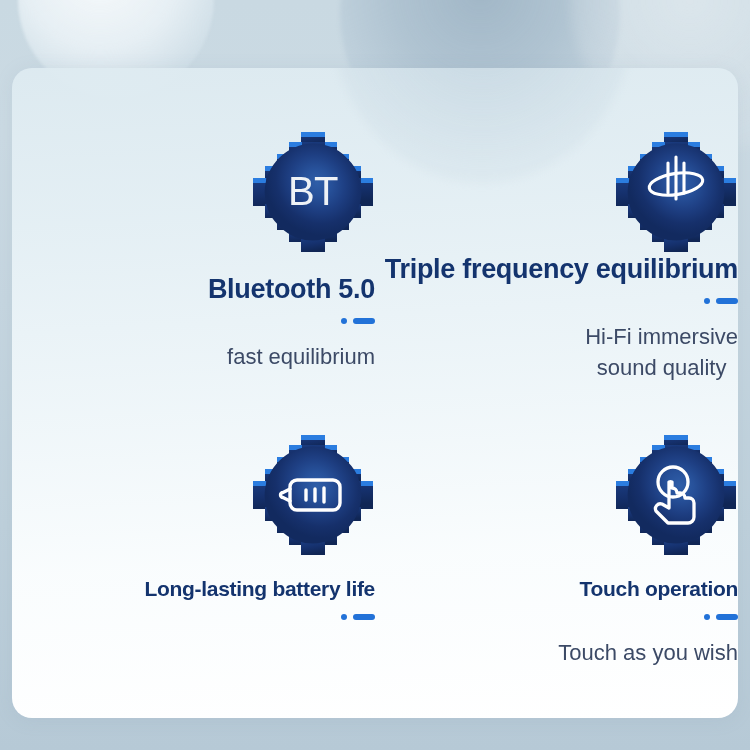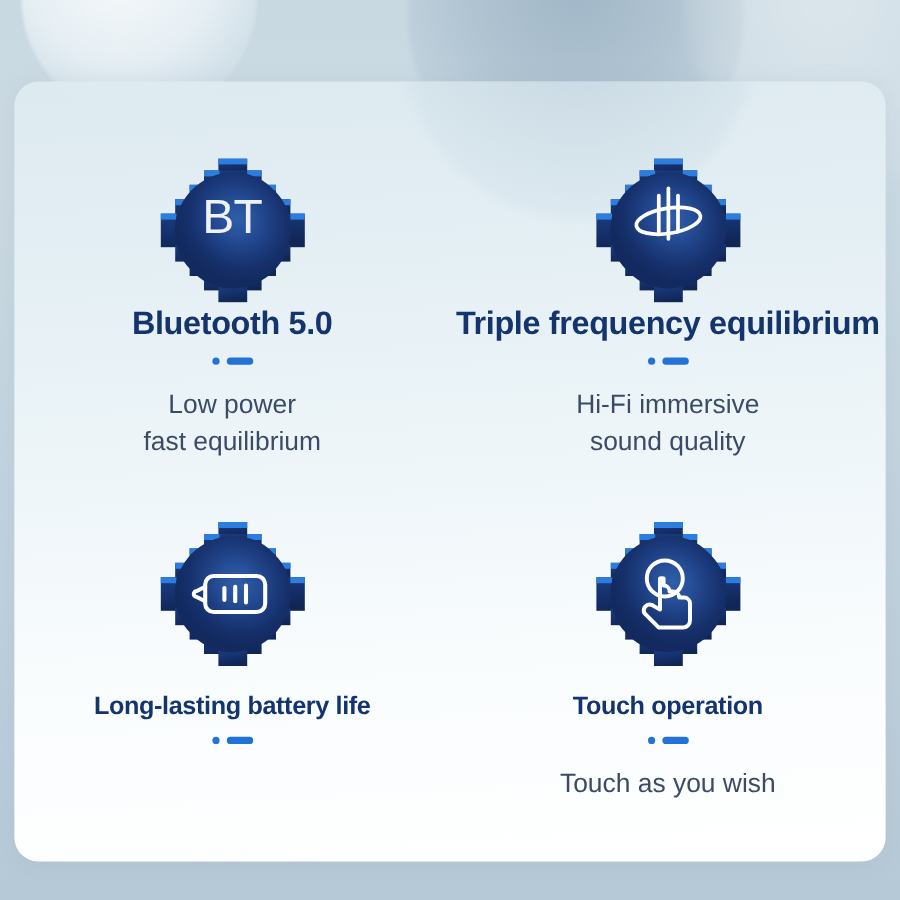--- a/index.html
+++ b/index.html
@@ -114,21 +114,21 @@
     width: 100%;
     height: 100%;
     padding-top: 12px;
     box-sizing: border-box;
   }
 
   .feature {
     position: relative;
     display: flex;
     flex-direction: column;
-    align-items: center;
+    align-items: flex-end;
   }
 
   
   .icon-wrap {
     position: relative;
     width: 124px;
     height: 120px;
     margin-top: 52px;
   }
   .icon-steps {
@@ -263,21 +263,20 @@
           <div class="icon-glyph">
             <span class="bt-text">BT</span>
           </div>
         </div>
         <div class="f-title">Bluetooth 5.0</div>
         <div class="divider">
           <span class="dot"></span>
           <span class="dash"></span>
         </div>
         <div class="f-sub">
-          <span class="line">Low power</span>
           <span class="line">fast equilibrium</span>
         </div>
       </div>
 
       <div class="feature row1">
         <div class="icon-wrap">
           <svg class="icon-steps" viewBox="0 0 124 120">
             <g fill="url(#stepDark1)">
               <rect x="50" y="0" width="24" height="14"></rect>
               <rect x="38" y="10" width="48" height="14"></rect>

